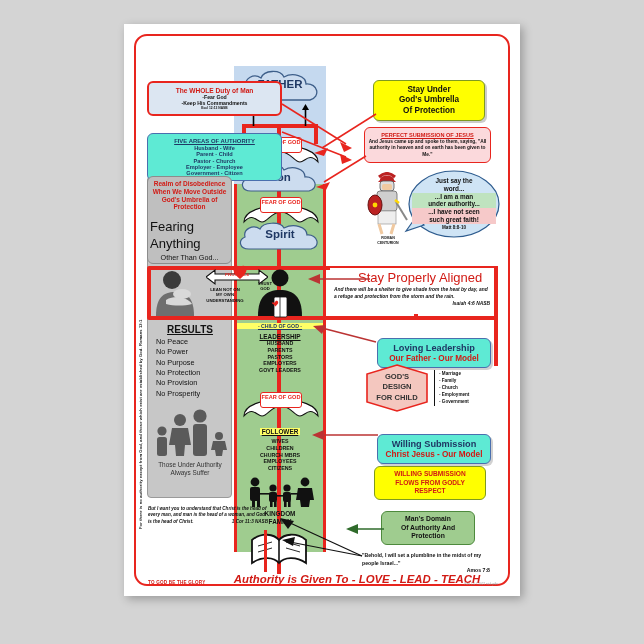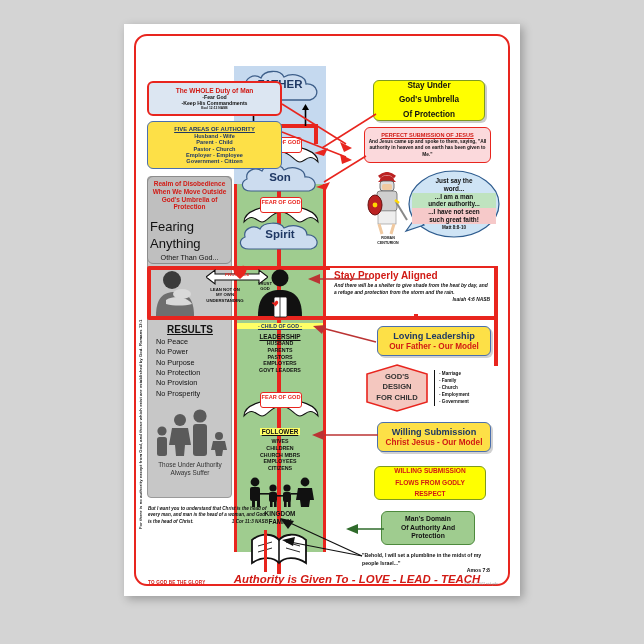--- a/index.html
+++ b/index.html
@@ -6,23 +6,23 @@
   body{width:644px;height:644px;background:#d4d4d4;font-family:"Liberation Sans",sans-serif;overflow:hidden;}
   #poster{position:absolute;left:124px;top:24px;width:396px;height:572px;background:#ffffff;box-shadow:3px 3px 9px rgba(0,0,0,.28);}
   #frame{position:absolute;left:10px;top:10px;right:10px;bottom:10px;border:2.5px solid #e8251e;border-radius:13px;}
   .abs{position:absolute;box-sizing:border-box;}
 
   .title{left:0;top:30px;width:100%;text-align:center;font-size:19.5px;font-weight:bold;color:#1f3864;letter-spacing:-.2px;font-family:"Liberation Sans",sans-serif;}
 
   
   .bx{border-radius:6px;display:flex;flex-direction:column;justify-content:center;align-items:center;line-height:1.12;}
   .b-red{border:2px solid #e8251e;background:#dce6f2;}
-  .b-blue{border:1.4px solid #4a6fae;background:#fde047;}
+  .b-blue{border:1.4px solid #4a6fae;background:#5eead4;margin-top:12px;}
   .b-grey{border:1.5px solid #8c8c8c;background:#bfbfbf;}
-  .b-yellow{border:1.6px solid #7f9a1f;background:#ffff00;justify-content:space-between;}
+  .b-yellow{border:1.6px solid #7f9a1f;background:#ffff00;}
   .b-pink{border:1.6px solid #e8251e;background:#fbd9dc;}
   .b-green{border:1.6px solid #4e8a3d;background:#9fcc8f;}
 
   
   #greencol{left:110px;top:160px;width:92px;height:368px;background:#9fcc8f;}
   #greyleft{left:23px;top:152px;width:85px;height:322px;background:#c7c7c7;border:1px solid #9a9a9a;border-radius:4px;}
   #skycol{left:110px;top:42px;width:92px;height:120px;background:#c5d9ef;}
 
   
   .redbar{background:#e8251e;}
@@ -324,21 +324,21 @@
       <div>word...</div>
       <div style="background:#bfe3bf;">...I am a man</div>
       <div style="background:#bfe3bf;">under authority...</div>
       <div style="background:#f6c9c9;">...I have not seen</div>
       <div style="background:#f6c9c9;">such great faith!</div>
       <div style="font-size:4.6px;margin-top:1px;">Matt 8:8-10</div>
     </div>
   </div>
 
   <div class="abs" style="left:206px;top:244px;width:164px;height:46px;background:#fff;padding:2px 4px;box-sizing:border-box;">
-    <div style="font-size:10px;font-weight:bold;color:#d11a14;">Stay Properly Aligned</div>
+    <div style="font-size:13px;font-weight:normal;color:#d11a14;margin-left:24px;">Stay Properly Aligned</div>
     <div style="font-size:4.9px;font-weight:bold;font-style:italic;color:#111;line-height:1.4;margin-top:2px;">
       <span>And there will be a shelter to give shade from the heat by day, and a refuge and protection from the storm and the rain.</span>
       <span style="float:right;">Isaiah 4:6 NASB</span>
     </div>
   </div>
 
   <div class="abs bx b-blue" style="left:253px;top:302px;width:114px;height:30px;box-shadow:2px 2px 0 rgba(0,0,0,.18);">
     <div style="font-size:9.2px;font-weight:bold;color:#1f3864;">Loving Leadership</div>
     <div style="font-size:8.2px;font-weight:bold;color:#d11a14;">Our Father - Our Model</div>
   </div>

